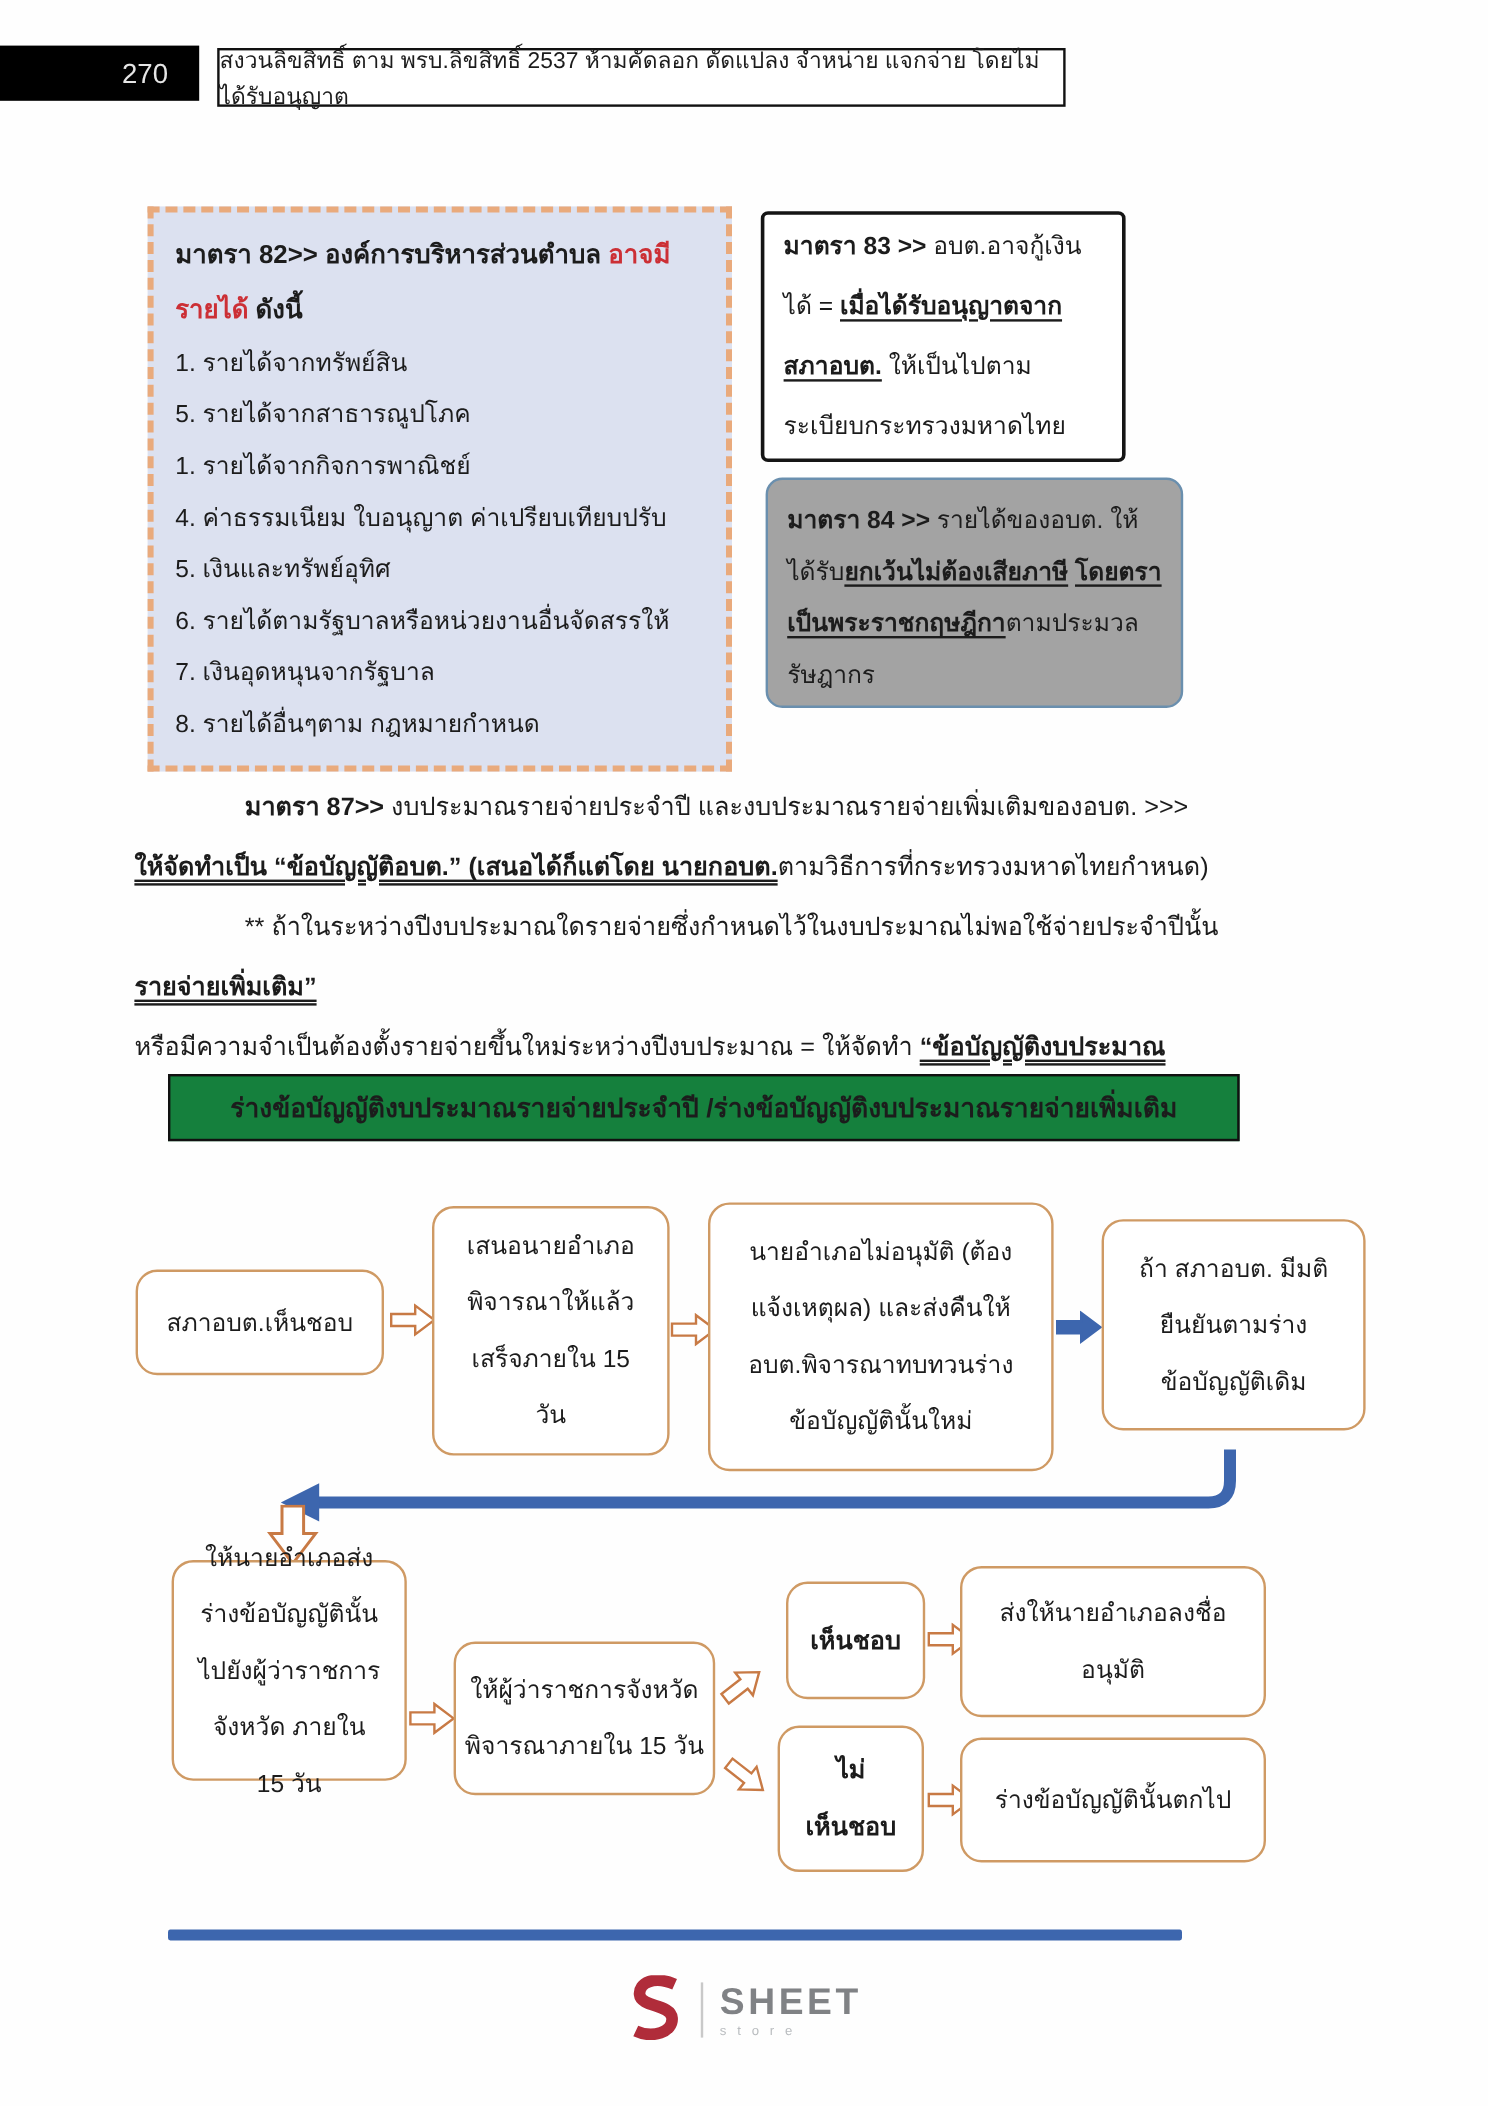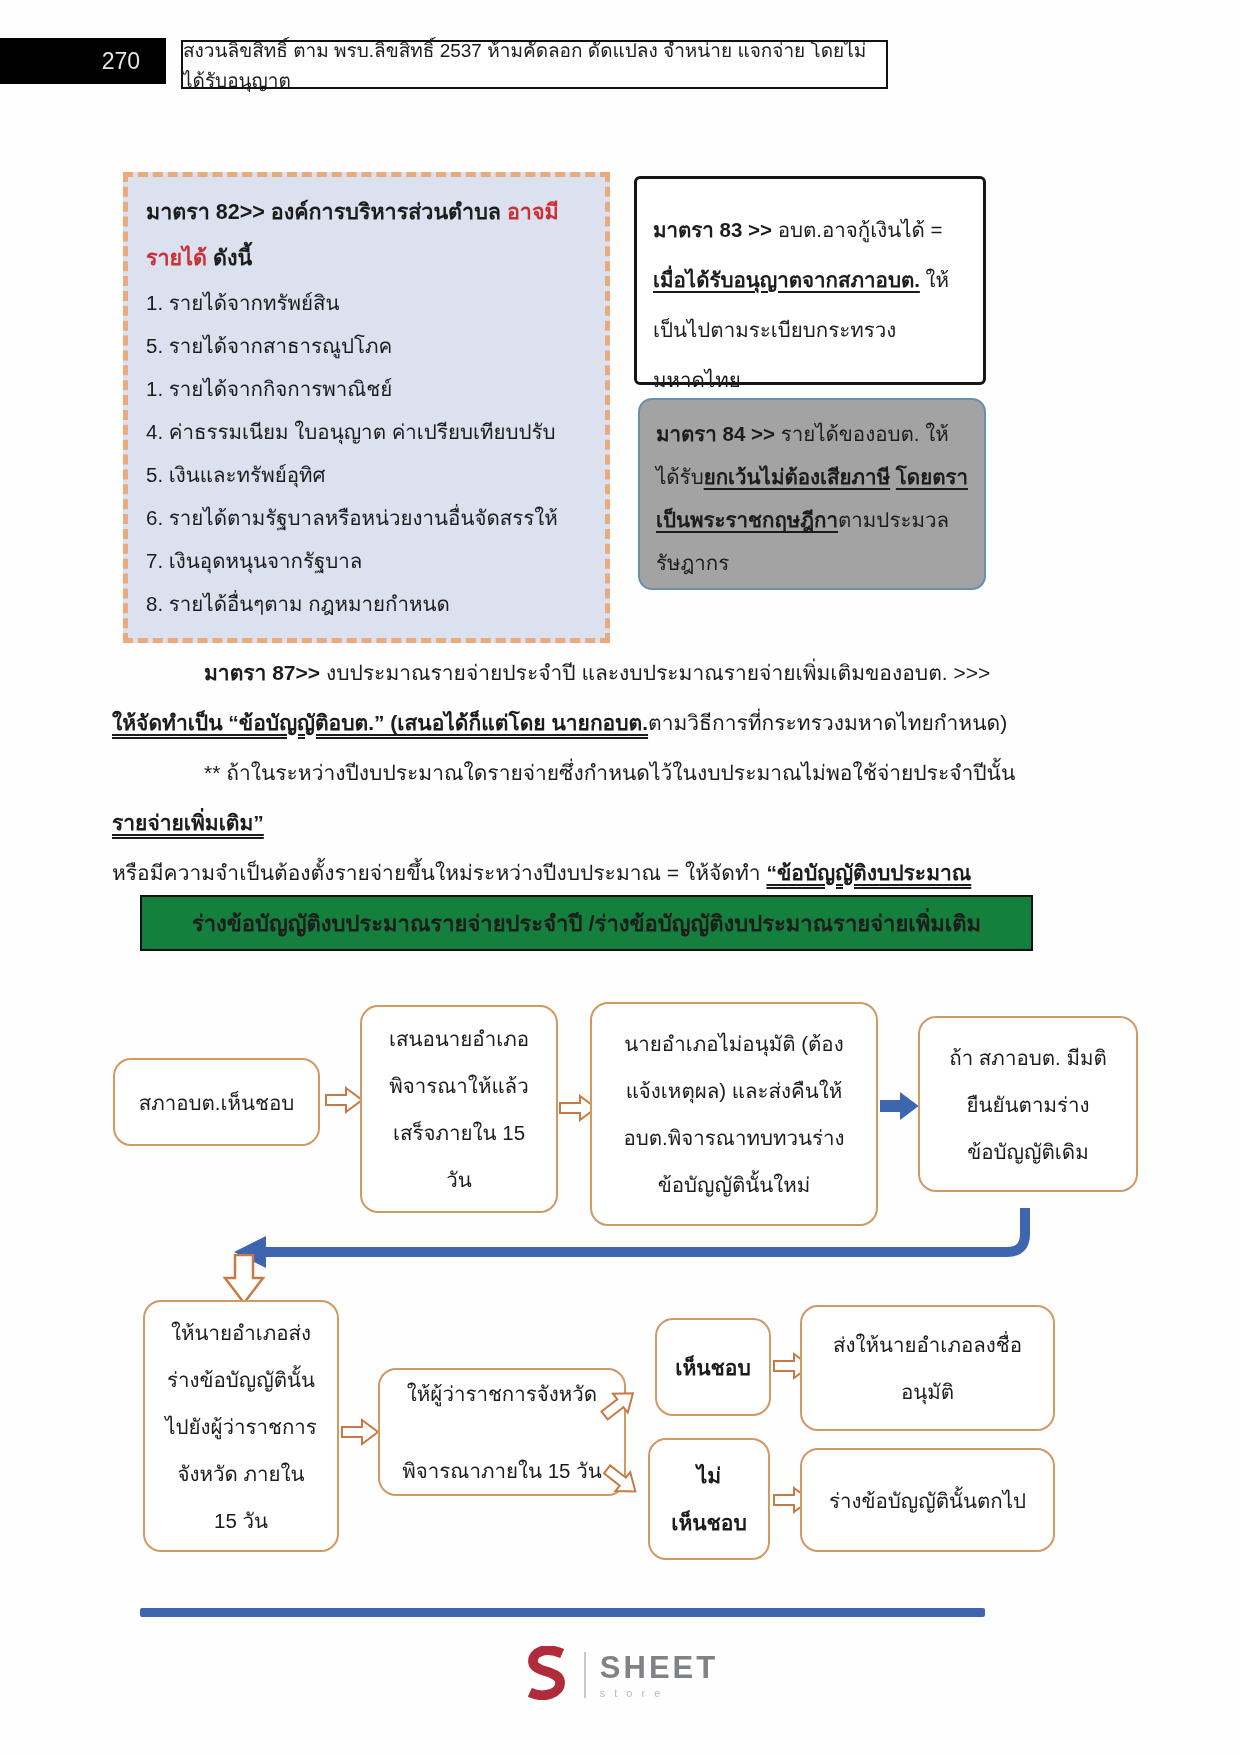--- a/index.html
+++ b/index.html
@@ -22,22 +22,22 @@
   .box82 { left:123px; top:172px; width:487px; height:471px;
     background:var(--panel,#dce1f0); border:5px dashed var(--accent,#e9aa7c);
     padding:12px 18px; font-size:20.5px; line-height:43px; }
   .box82 .title { font-weight:bold; font-size:21.5px; line-height:46px; }
   .red { color:var(--red,#cc2f35); }
   .b  { font-weight:bold; }
   .bu { font-weight:bold; text-decoration:underline; text-decoration-thickness:2px; text-underline-offset:4px; }
   .bu2{ font-weight:bold; text-decoration:underline; text-decoration-style:double; text-underline-offset:4px; }
 
   
-  .box83 { left:634px; top:176px; width:352px; height:209px; background:#fff;
-    border:3px solid #151515; border-radius:6px; padding:26px 16px;
+  .box83 { left:634px; top:176px; width:304px; height:209px; background:#fff;
+    border:3px solid #151515; border-radius:6px; padding:2px 16px;
     font-size:20.5px; line-height:50px; }
   .box84 { left:638px; top:398px; width:348px; height:192px; background:#a3a3a3;
     border:2.5px solid var(--steel,#6a8fae); border-radius:14px; padding:12px 16px;
     font-size:20.5px; line-height:43px; }
 
   
   .para { left:112px; top:648px; width:1024px; font-size:21px; }
   .para .line { height:50px; line-height:50px; white-space:nowrap; }
   .indent { padding-left:92px; }
 
@@ -50,22 +50,22 @@
   .fbox { border:2.2px solid var(--flow,#cf9a64); border-radius:18px; background:#fff;
     display:flex; flex-direction:column; align-items:center; justify-content:center;
     text-align:center; font-size:20.5px; }
   .fbox .ln { line-height:47px; height:47px; white-space:nowrap; }
   .fbold { font-weight:bold; font-size:21px; }
 
   .boxA { left:113px; top:1058px; width:207px; height:88px; }
   .boxB { left:360px; top:1005px; width:198px; height:208px; }
   .boxC { left:590px; top:1002px; width:288px; height:224px; }
   .boxD { left:918px; top:1016px; width:220px; height:176px; }
-  .boxE { left:143px; top:1300px; width:196px; height:252px; }
-  .boxF { left:378px; top:1368px; width:248px; height:128px;justify-content:space-between; }
+  .boxE { left:143px; top:1300px; width:196px; height:184px; }
+  .boxF { left:378px; top:1368px; width:218px; height:128px; }
   .boxG { left:655px; top:1318px; width:116px; height:98px; }
   .boxH { left:800px; top:1305px; width:255px; height:126px; }
   .boxI { left:648px; top:1438px; width:122px; height:122px; }
   .boxJ { left:800px; top:1448px; width:255px; height:104px; }
 
   .arr { width:40px; height:28px; }
   .divider { left:140px; top:1608px; width:845px; height:9px;
     background:var(--blue,#3d66ae); border-radius:2px; }
 
   

